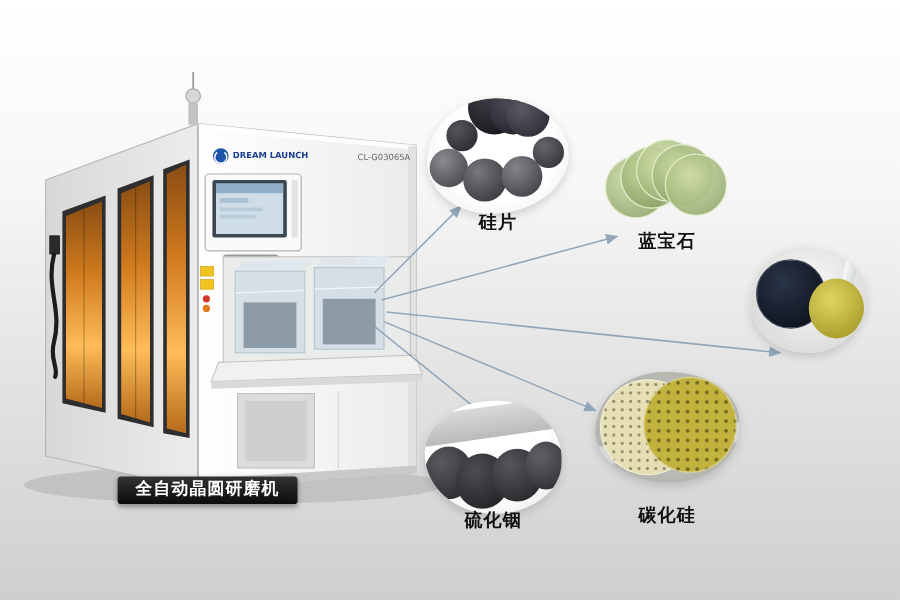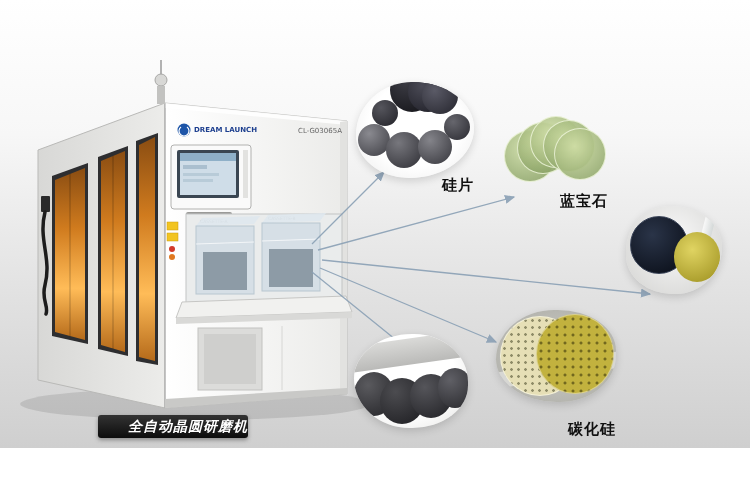--- a/index.html
+++ b/index.html
@@ -1,35 +1,35 @@
 <!DOCTYPE html>
 <html><head>
 <meta charset="utf-8">
 <style>
   * { margin:0; padding:0; box-sizing:border-box; }
   html,body { width:750px; height:500px; }
   body { font-family:"DejaVu Sans","Liberation Sans",sans-serif; }
   .stage {
-    position:relative; width:750px; height:448px; overflow:hidden;
+    position:relative; width:750px; height:500px; overflow:hidden;
     background:linear-gradient(180deg,#ffffff 0%,#f7f7f7 30%,#e2e2e2 65%,#cfcfcf 100%);
   }
   .layer { position:absolute; left:0; top:0; }
   .blob { position:absolute; overflow:hidden; }
   .blob-open { position:absolute; overflow:visible; }
   .wafer { position:absolute; border-radius:50%; }
   .material-label {
-    position:absolute; text-align:right; font-weight:bold; font-size:15px;
+    position:absolute; text-align:center; font-weight:bold; font-size:15px;
     color:#101010; letter-spacing:1px; z-index:5;
   }
   .nameplate {
-    position:absolute; left:98px; top:415px; width:150px; height:23px;
+    position:absolute; left:98px; top:397px; width:150px; height:23px;
     background:linear-gradient(180deg,#333333,#0c0c0c);
     color:#ffffff; font-weight:bold; font-size:14px; line-height:23px;
-    text-align:right; border-radius:3px; letter-spacing:1px;
-    box-shadow:0 2px 4px rgba(0,0,0,0.35); z-index:6;font-style:italic;
+    text-align:center; border-radius:3px; letter-spacing:1px;
+    box-shadow:0 2px 4px rgba(0,0,0,0.35); z-index:6;
   }
   .dots-light {
     background-color:#e6dfb6;
     background-image:radial-gradient(circle, rgba(70,70,40,0.55) 1px, transparent 1.6px);
     background-size:7px 7px;
     border:1px solid rgba(250,248,230,0.7);
   }
   .dots-dark {
     background-color:#c2b23e;
     background-image:radial-gradient(circle, rgba(60,55,10,0.6) 1.2px, transparent 1.8px);
@@ -207,16 +207,17 @@
     <div style="position:absolute; left:-6px; top:4px; width:130px; height:26px; background:linear-gradient(180deg,#dadad8,#babab8); transform:rotate(-8deg);"></div>
     <div class="wafer" style="left:0px;  top:38px; width:40px; height:44px; background:radial-gradient(circle at 35% 30%, #5a5a5e, #242428);"></div>
     <div class="wafer" style="left:26px; top:44px; width:44px; height:46px; background:radial-gradient(circle at 35% 30%, #4c4c50, #1c1c20);"></div>
     <div class="wafer" style="left:56px; top:40px; width:42px; height:44px; background:radial-gradient(circle at 35% 30%, #55555a, #202024);"></div>
     <div class="wafer" style="left:84px; top:34px; width:34px; height:40px; background:radial-gradient(circle at 35% 30%, #606066, #28282c);"></div>
   </div>
 
   <div class="material-label" style="left:356px; top:176px; width:118px;">硅片</div>
   <div class="material-label" style="left:504px; top:192px; width:104px;">蓝宝石</div>
   <div class="material-label" style="left:496px; top:420px; width:120px;">碳化硅</div>
+  <div class="material-label" style="left:354px; top:424px; width:114px;">硫化铟</div>
 
   <div class="nameplate">全自动晶圆研磨机</div>
 
 </div>
 
 </body></html>

